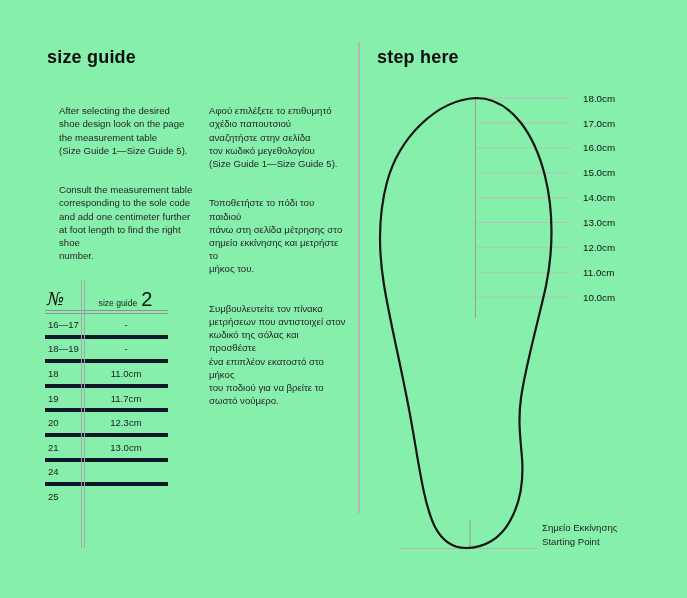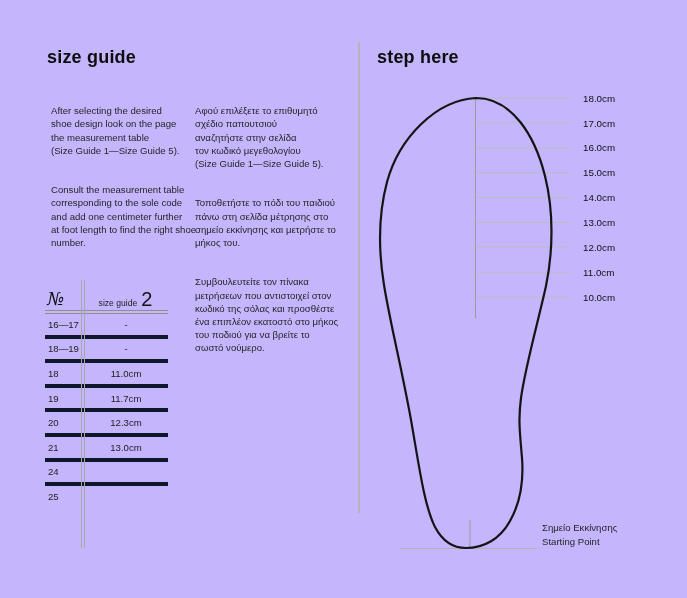--- a/index.html
+++ b/index.html
@@ -1,20 +1,20 @@
 <!DOCTYPE html>
 <html><head>
 <meta charset="utf-8">
 <style>
   html, body { margin: 0; padding: 0; background: #ffffff; }
   .stage {
     position: relative;
     width: 687px;
     height: 598px;
-    background: #c4b5fd;
+    background: #86efac;
     overflow: hidden;
     font-family: "Liberation Sans", sans-serif;
     color: #1c1c1c;
   }
   .section-title {
     position: absolute;
     top: 47px;
     font-size: 18px;
     font-weight: 700;
     letter-spacing: 0.2px;
@@ -34,22 +34,22 @@
 
   .text-col {
     position: absolute;
     top: 91px;
     font-size: 9.6px;
     line-height: 13.2px;
     color: #262626;
     white-space: pre-line;
   }
   #col-english { left: 47px;  width: 150px; }
-  #col-greek   { left: 191px; width: 150px; }
-  .text-col p { margin: 0 0 13px 4px; }
+  #col-greek   { left: 197px; width: 150px; }
+  .text-col p { margin: 0 0 13px 12px; }
 
   
   .size-table {
     position: absolute;
     left: 45px;
     top: 281px;
     width: 123px;
   }
   .size-table .header {
     height: 29px;

